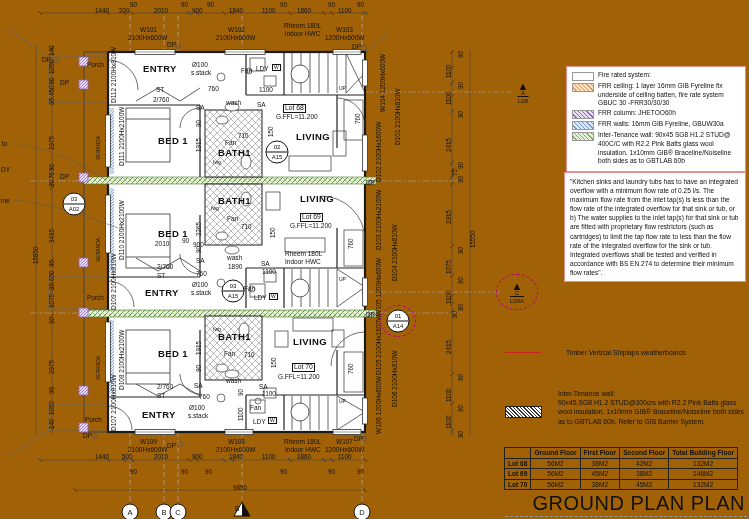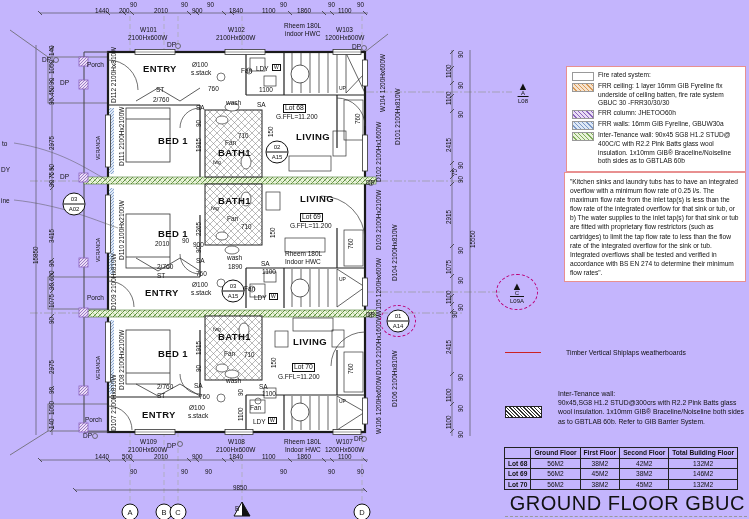--- a/index.html
+++ b/index.html
@@ -1,16 +1,16 @@
 <!DOCTYPE html>
 <html><head>
 <meta charset="utf-8">
 <style>
   html,body{margin:0;padding:0;background:#888;}
-  .stage{position:relative;width:749px;height:519px;background:#c4b5fd;overflow:hidden;
+  .stage{position:relative;width:749px;height:519px;background:#a16207;overflow:hidden;
          font-family:"Liberation Sans",sans-serif;color:#111;}
   svg.linework{position:absolute;left:0;top:0;}
   .lbl{position:absolute;white-space:pre;line-height:1;font-size:7px;color:#111;transform-origin:0 0;}
   .lbl.rot{transform:rotate(-90deg);}
   .dim{font-size:6.3px;}
   .room{font-size:9.5px;font-weight:bold;letter-spacing:.4px;}
   .small{font-size:6.5px;}
   .tiny{font-size:5px;}
   .lot{font-size:6.8px;border:1px solid #111;padding:0 1px;background:#fff;}
   .boxw{font-size:5px;border:1px solid #111;padding:0 1px;background:#fff;}
@@ -596,15 +596,15 @@
         <tr>
           <td>Lot 70</td>
           <td>56M2</td>
           <td>38M2</td>
           <td>45M2</td>
           <td>132M2</td>
         </tr>
       </tbody>
   </table>
 
-  <div class="title">GROUND FLOOR GBUC</div>
+  <div class="title">GROUND PLAN PLAN</div>
   <div class="titleline"></div>
 </div>
 
 </body></html>

